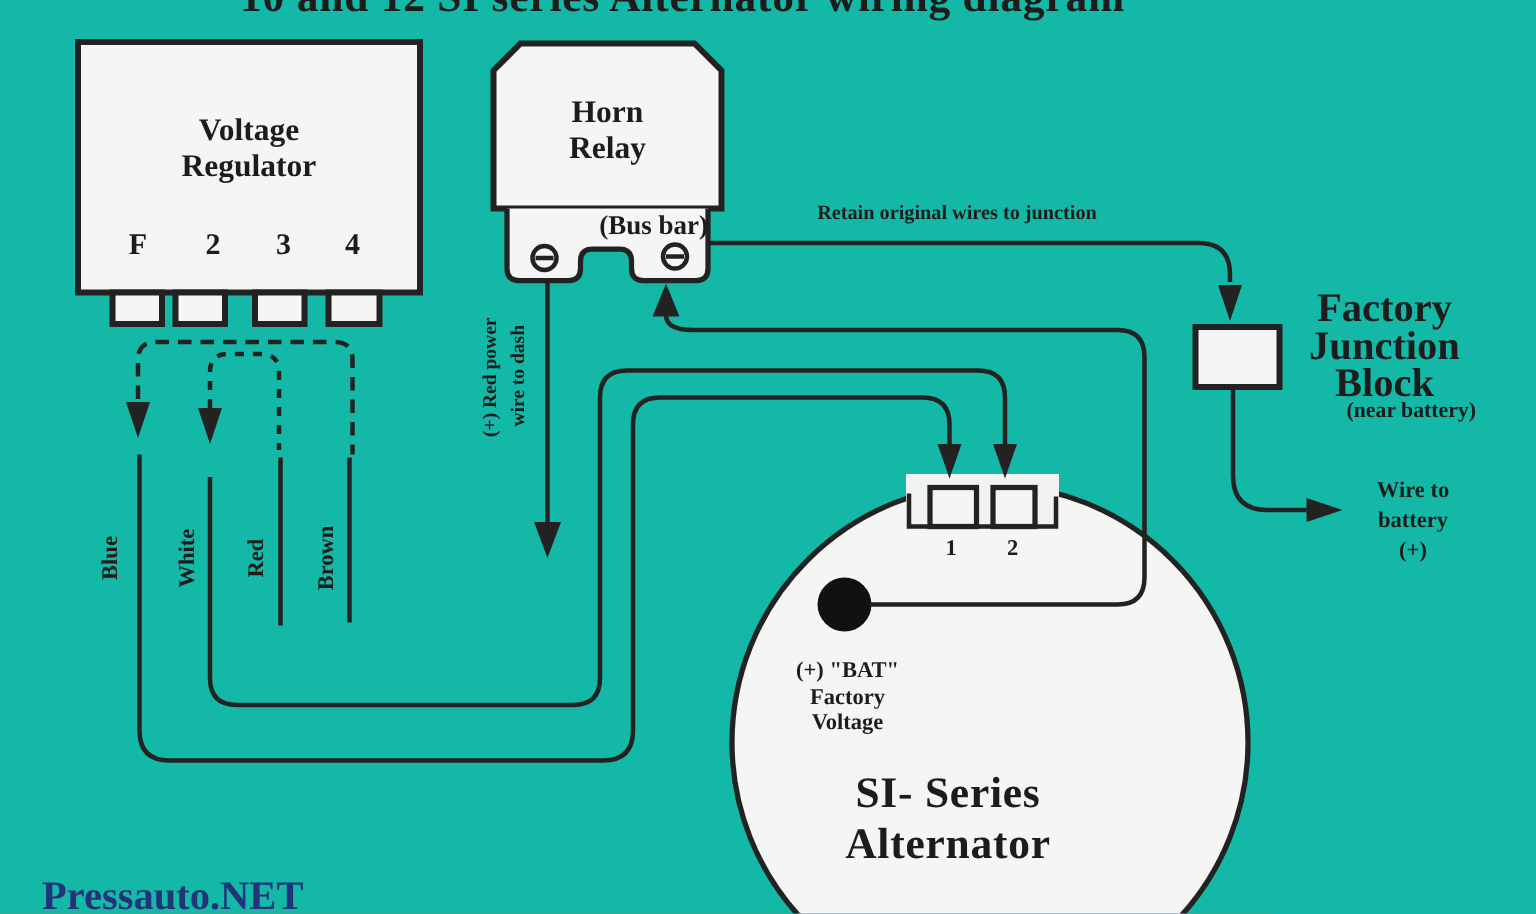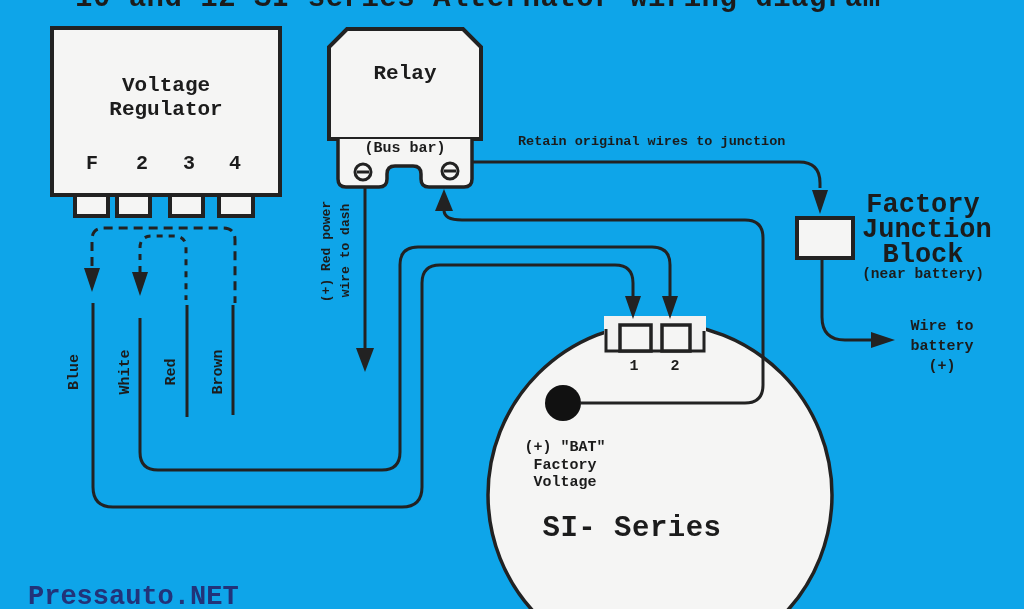--- a/index.html
+++ b/index.html
@@ -1,33 +1,33 @@
 <!DOCTYPE html>
 <html><head>
 <meta charset="utf-8">
 <style>
   html,body{margin:0;padding:0;}
   body{background:#888;}
   #stage{
     position:relative;
     width:1024px;height:609px;
     overflow:hidden;
-    background:#0ea5e9;
-    font-family:Liberation Mono, monospace;
+    background:#14b8a6;
+    font-family:Liberation Serif, serif;
     color:#1c1c1c;
   }
   .lbl{position:absolute;font-weight:bold;color:#1c1c1c;white-space:nowrap;}
   .ctr{text-align:center;}
   .rot{transform:rotate(-90deg);transform-origin:center center;}
   #title{left:75px;top:-18px;width:760px;font-size:29px;letter-spacing:.5px;}
   #vr-label{left:52px;top:74px;width:228px;font-size:21px;line-height:24px;}
   .vr-term{top:152px;width:26px;font-size:20px;}
   #vr-term-0{left:79px;} #vr-term-1{left:129px;} #vr-term-2{left:176px;} #vr-term-3{left:222px;}
   #horn-label{left:328px;top:62px;width:154px;font-size:21px;line-height:24px;}
-  #busbar-label{left:338px;top:140px;width:134px;font-size:15px;}
+  #busbar-label{left:338px;top:140px;width:134px;font-size:18px;text-align:right;}
   #retain-label{left:518px;top:134px;width:240px;font-size:13.5px;text-align:center;}
   #redpower-1{left:261px;top:244px;width:130px;height:15px;font-size:13px;}
   #redpower-2{left:280px;top:243px;width:130px;height:15px;font-size:13px;}
   .wirecolor{width:60px;height:16px;font-size:15px;}
   #wire-lbl-0{left:44px;top:364px;} #wire-lbl-1{left:95px;top:364px;}
   #wire-lbl-2{left:141px;top:364px;} #wire-lbl-3{left:188px;top:364px;}
   #jb-label{left:862px;top:193px;width:122px;font-size:27px;line-height:25px;}
   #jb-sub{left:862px;top:266px;width:122px;font-size:14.5px;text-align:right;}
   #batt-label{left:892px;top:317px;width:100px;font-size:15px;line-height:20px;}
   #alt-label{left:508px;top:512px;width:248px;font-size:29px;line-height:34px;letter-spacing:.5px;}
@@ -102,20 +102,21 @@
   <div id="vr-label" class="lbl ctr">
     <div>Voltage</div>
     <div>Regulator</div>
   </div>
   <div id="vr-term-0" class="lbl ctr vr-term">F</div>
   <div id="vr-term-1" class="lbl ctr vr-term">2</div>
   <div id="vr-term-2" class="lbl ctr vr-term">3</div>
   <div id="vr-term-3" class="lbl ctr vr-term">4</div>
 
   <div id="horn-label" class="lbl ctr">
+    <div>Horn</div>
     <div>Relay</div>
   </div>
   <div id="busbar-label" class="lbl ctr">(Bus bar)</div>
 
   <div id="retain-label" class="lbl ctr">Retain original wires to junction</div>
 
   <div id="redpower-1" class="lbl ctr rot">(+) Red power</div>
   <div id="redpower-2" class="lbl ctr rot">wire to dash</div>
 
   <div id="wire-lbl-0" class="lbl ctr rot wirecolor">Blue</div>
@@ -131,20 +132,21 @@
   <div id="jb-sub" class="lbl ctr">(near battery)</div>
 
   <div id="batt-label" class="lbl ctr">
     <div>Wire to</div>
     <div>battery</div>
     <div>(+)</div>
   </div>
 
   <div id="alt-label" class="lbl ctr">
     <div>SI- Series</div>
+    <div>Alternator</div>
   </div>
 
   <div id="bat-label" class="lbl ctr">
     <div>(+) "BAT"</div>
     <div>Factory</div>
     <div>Voltage</div>
   </div>
 
   <div id="termnum-0" class="lbl ctr termnum">1</div>
   <div id="termnum-1" class="lbl ctr termnum">2</div>

